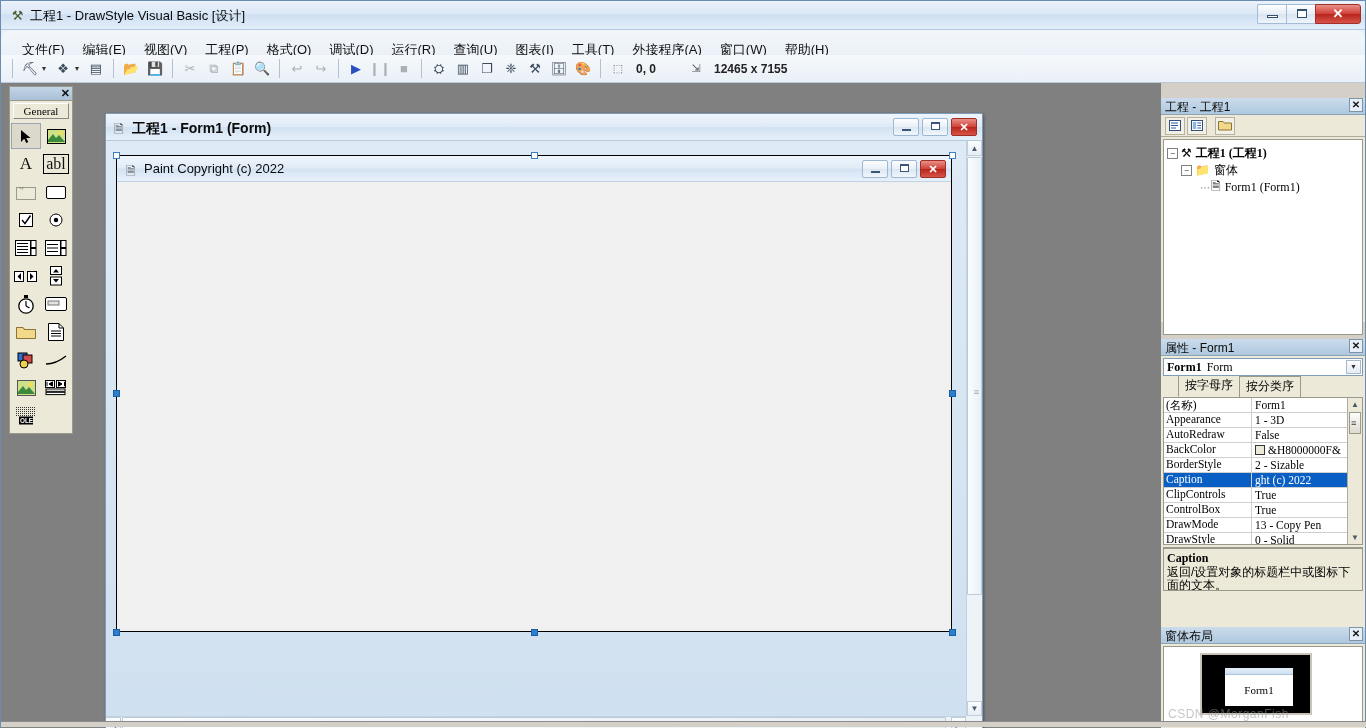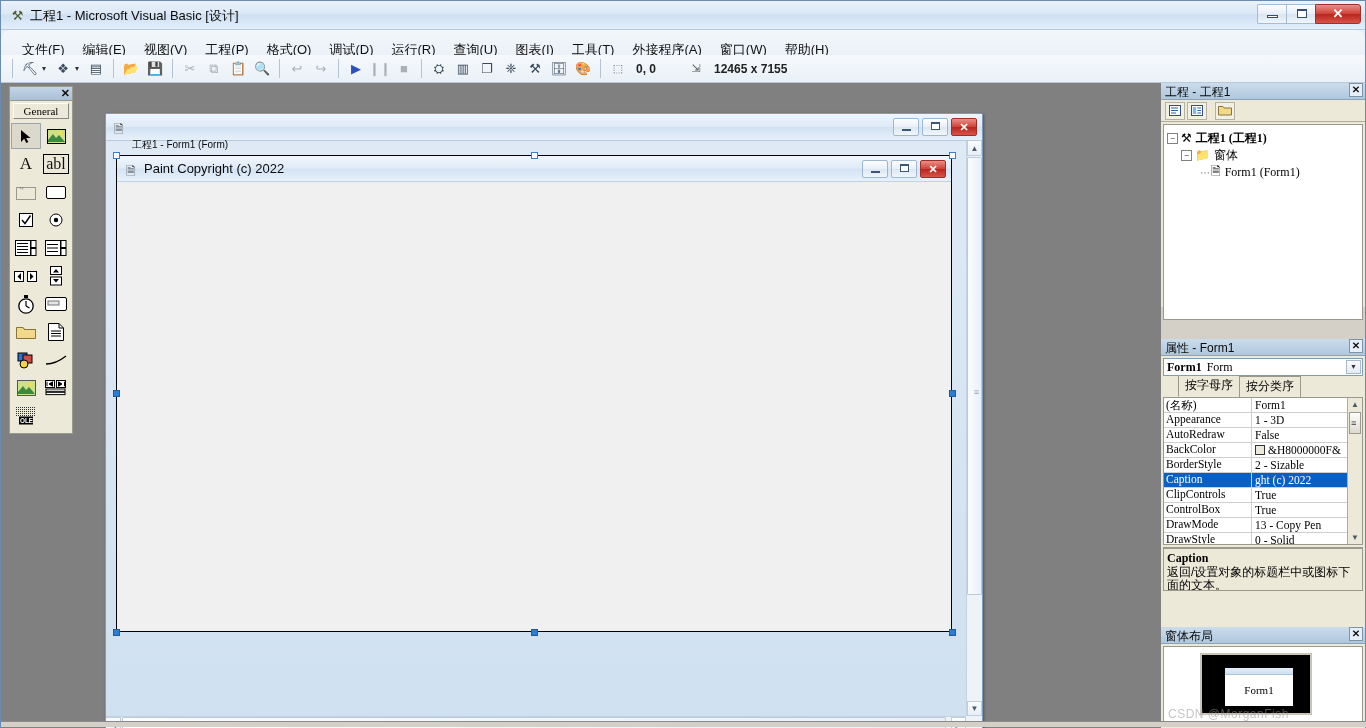--- a/index.html
+++ b/index.html
@@ -128,21 +128,21 @@
     background: linear-gradient(#dfeaf6, #cfe0f0);
     border: 1px solid #7e9cbc; border-radius: 2px;
     box-shadow: 1px 1px 3px rgba(0,0,0,.35);
   }
   .mdi-title {
     height: 27px; position: relative;
     background: linear-gradient(#eff5fc 0%, #dfeaf7 48%, #d2e2f2 52%, #e6f0fa 100%);
     border-bottom: 1px solid #b6cade;
   }
   .mdi-title-icon { position: absolute; left: 8px; top: 6px; font-size: 12px; color: #444; }
-  .mdi-title-text { position: absolute; left: 26px; top: 24px; font-size: 10px; color: #0a0a0a; }
+  .mdi-title-text { position: absolute; left: 26px; top: 6px; font-size: 14px; color: #0a0a0a; font-weight: bold; }
   .mdi-controls { position: absolute; right: 5px; top: 4px; display: flex; gap: 3px; }
   .mbtn {
     width: 26px; height: 18px; position: relative;
     background: linear-gradient(#fdfdfe, #e9f0f7 50%, #dbe6f1 50%, #f1f6fb);
     border: 1px solid #9db8d2; border-radius: 2px;
   }
   .mbtn.close {
     background: linear-gradient(#e98f86, #cf433a 48%, #b8261d 52%, #d85349);
     border-color: #9e2e26; color: #fff; font-weight: bold; font-size: 11px;
     text-align: center; line-height: 16px;
@@ -333,21 +333,21 @@
     background: #d4d0c8; border-top: 1px solid #8a8a8a;
   }
 </style>
 </head>
 <body>
 
 <div class="app">
 
   <div class="titlebar">
     <div class="titlebar-icon">⚒</div>
-    <div class="titlebar-text">工程1 - Microsoft Visual Basic [设计]</div>
+    <div class="titlebar-text">工程1 - DrawStyle Visual Basic [设计]</div>
     <div class="wincontrols">
       <div class="wbtn">
           <span class="min-glyph"></span>
         </div>
       <div class="wbtn">
           <span class="max-glyph"></span>
         </div>
       <div class="wbtn close">✕</div>
     </div>
   </div>
@@ -618,21 +618,21 @@
           <div class="sb-thumb" style="position:absolute; left:16px; top:0; width:824px; height:15px;"></div>
           <div class="sb-arrow" style="position:absolute; right:0; top:0;">▶</div>
         </div>
         <div class="corner-box"></div>
       </div>
     </div>
   </div>
 
   <div class="dock">
 
-    <div class="panel" style="top:0; height:224px;">
+    <div class="panel" style="top:15px; height:224px;">
       <div class="panel-head">
         <div class="panel-head-text">工程 - 工程1</div>
         <div class="panel-close">✕</div>
       </div>
       <div class="proj-toolbar">
         <div class="proj-tbtn">
             <svg width="12" height="11" viewBox="0 0 12 11">
               <rect x="0.5" y="0.5" width="11" height="10" fill="#fff" stroke="#33507a"></rect>
               <line x1="2" y1="3" x2="9" y2="3" stroke="#2a5fa8"></line>
               <line x1="2" y1="5.5" x2="9" y2="5.5" stroke="#2a5fa8"></line>

